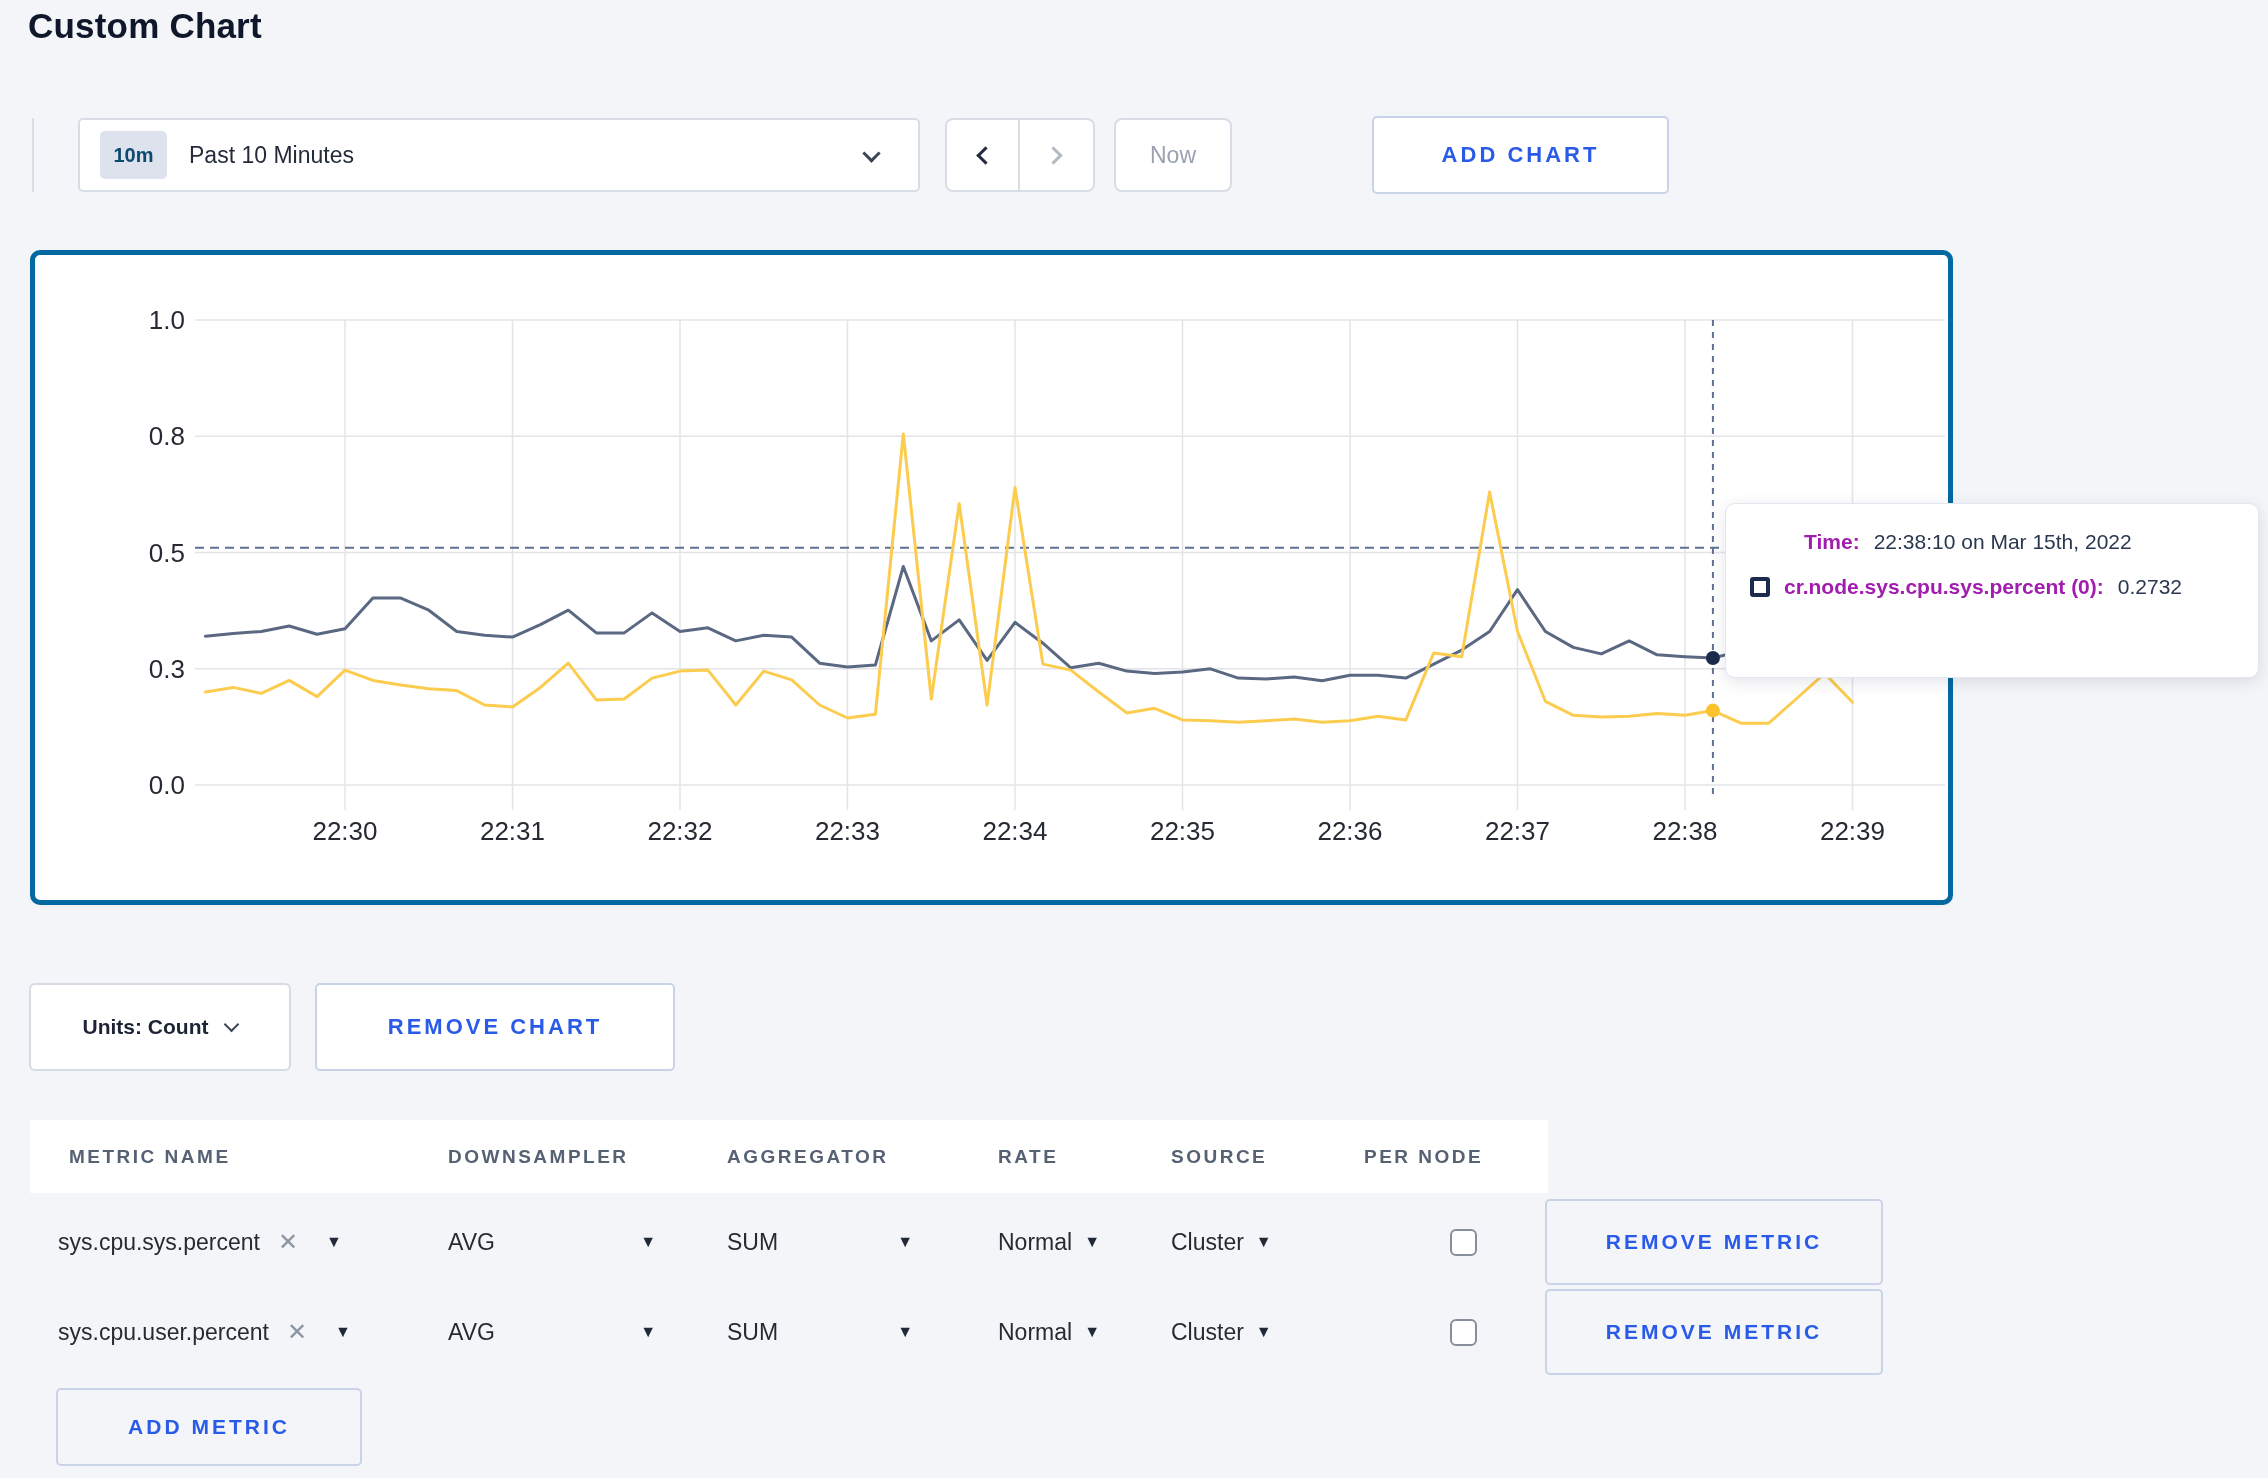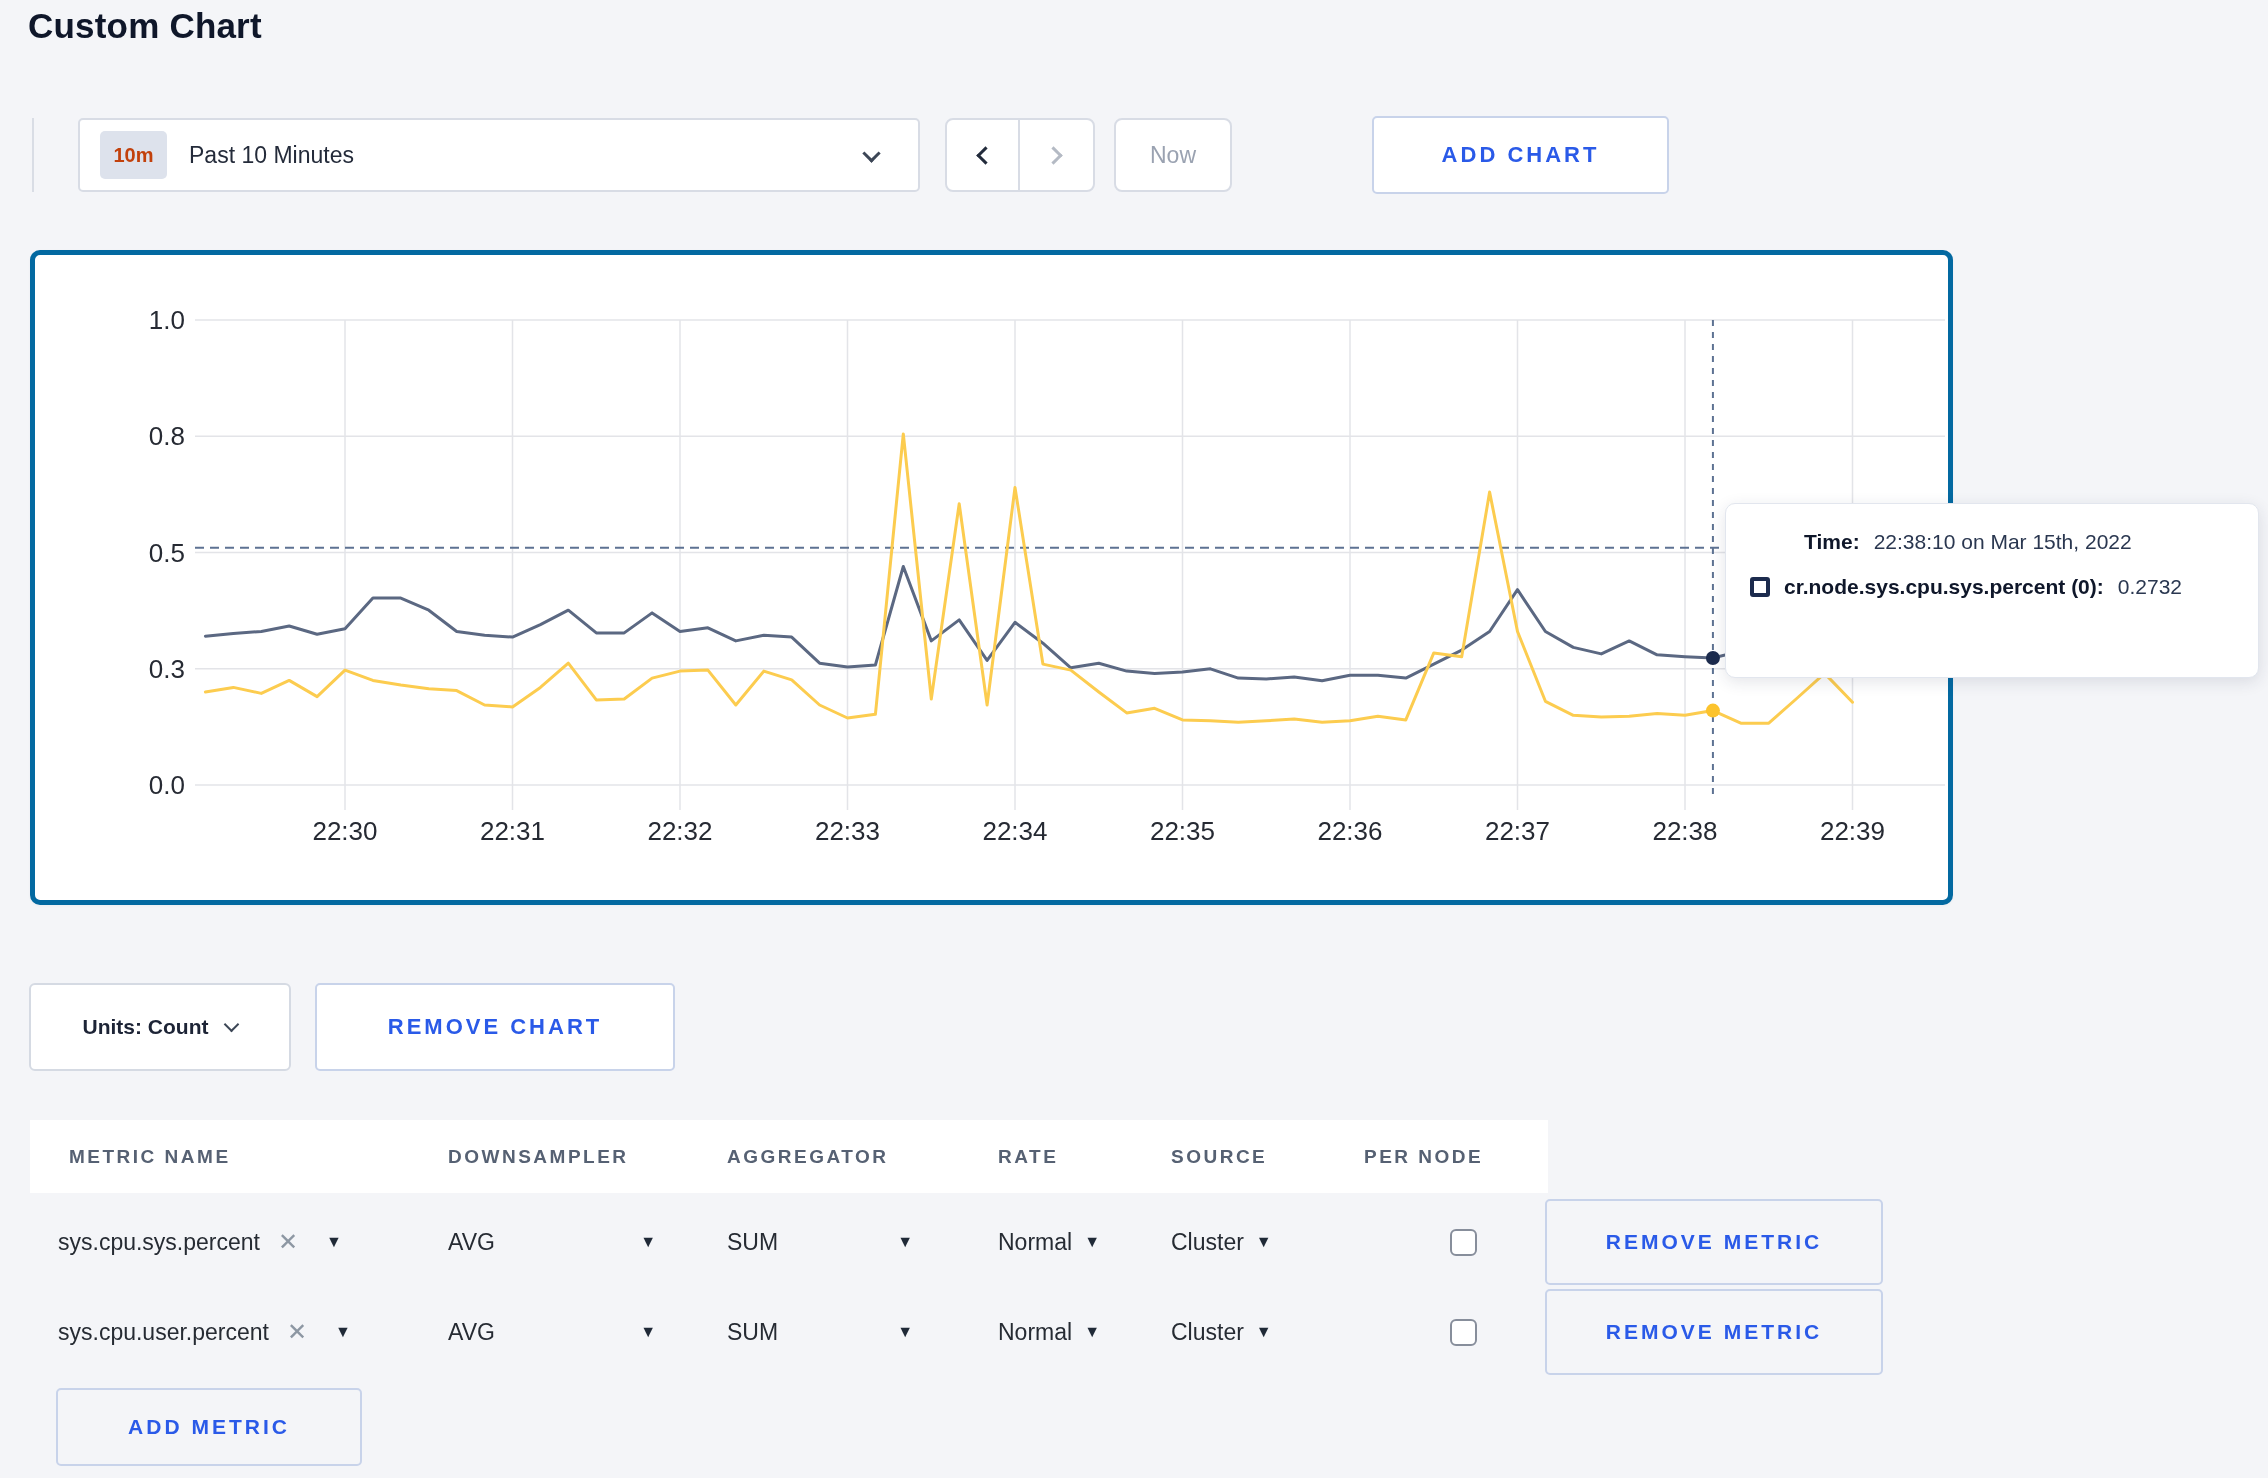--- a/index.html
+++ b/index.html
@@ -3,21 +3,21 @@
 <meta charset="utf-8">
 <style>
   * { margin:0; padding:0; box-sizing:border-box; }
   html,body { width:2268px; height:1478px; background:#f4f5f8; font-family:"Liberation Sans", sans-serif; overflow:hidden; position:relative; }
 
   .page-title { position:absolute; left:28px; top:6px; font-size:35px; font-weight:600; color:#0f172a; letter-spacing:.2px; }
 
   
   .toolbar-divider { position:absolute; left:32px; top:118px; width:2px; height:74px; background:#d9dde5; }
   .range-select { position:absolute; left:78px; top:118px; width:842px; height:74px; background:#fff; border:2px solid #d8dce5; border-radius:5px; display:flex; align-items:center; cursor:pointer; }
-  .range-badge { margin-left:20px; width:67px; height:48px; background:#dde2ec; border-radius:5px; display:flex; align-items:center; justify-content:center; font-size:20px; font-weight:bold; color:#c2410c; }
+  .range-badge { margin-left:20px; width:67px; height:48px; background:#dde2ec; border-radius:5px; display:flex; align-items:center; justify-content:center; font-size:20px; font-weight:bold; color:#0c4a6e; }
   .range-label { margin-left:22px; font-size:23px; color:#242b3a; }
   .chev { display:inline-block; width:13px; height:13px; border-left:3px solid #3c4656; border-bottom:3px solid #3c4656; }
   .chev.down { transform:rotate(-45deg); }
   .range-select .chev { position:absolute; right:40px; top:27px; }
   .pager { position:absolute; left:945px; top:118px; height:74px; display:flex; background:#fff; border:2px solid #d8dce5; border-radius:8px; }
   .pager-btn { width:73px; display:flex; align-items:center; justify-content:center; cursor:pointer; }
   .pager-btn.prev { border-right:2px solid #d8dce5; }
   .chev.left  { transform:rotate(45deg); border-color:#222b3b; margin-left:6px; }
   .chev.right { transform:rotate(225deg); border-color:#b4bac4; margin-right:6px; }
   .now-btn { position:absolute; left:1114px; top:118px; width:118px; height:74px; background:#fff; border:2px solid #d8dce5; border-radius:8px; font-size:23px; color:#9aa2b1; display:flex; align-items:center; justify-content:center; }
@@ -26,21 +26,21 @@
 
   
   .chart-card { position:absolute; left:30px; top:250px; width:1923px; height:655px; background:#fff; border:5px solid #0369a1; border-radius:10px; box-shadow:0 1px 3px rgba(30,40,70,.04); }
   .chart-card svg { display:block; }
   text.ytick, text.xtick { font-family:"Liberation Sans",sans-serif; font-size:26px; fill:#262a33; }
 
   
   .tooltip { position:absolute; left:1725px; top:503px; width:534px; height:175px; background:#fff; border:1px solid #e2e6ee; border-radius:10px; box-shadow:0 4px 16px rgba(30,40,70,.12); padding:24px 24px 0 24px; font-size:21px; color:#203052; z-index:5; }
   .tt-time-row { margin-left:54px; height:28px; display:flex; align-items:center; }
   .tt-row { margin-top:17px; height:28px; display:flex; align-items:center; }
-  .tt-label { font-weight:bold; color:#0f172a; }
+  .tt-label { font-weight:bold; color:#a21caf; }
   .tt-value { margin-left:14px; color:#2a3750; }
   .swatch { width:20px; height:20px; border-radius:3px; border:4px solid; margin-right:14px; flex:0 0 auto; }
   .swatch.sys  { border-color:#1c2b4d; }
   .swatch.user { border-color:#fcc32d; }
 
   
   .units-box { position:absolute; left:29px; top:983px; width:262px; height:88px; background:#fff; border:2px solid #d5dae3; border-radius:6px; display:flex; align-items:center; justify-content:center; gap:18px; cursor:pointer; }
   .units-label { font-size:21px; font-weight:bold; color:#1d2436; }
   .units-box .chev { width:11px; height:11px; border-width:2.5px; margin-top:-6px; }
   .remove-chart-btn { position:absolute; left:315px; top:983px; width:360px; height:88px; font-size:22px; background:#fff; }

